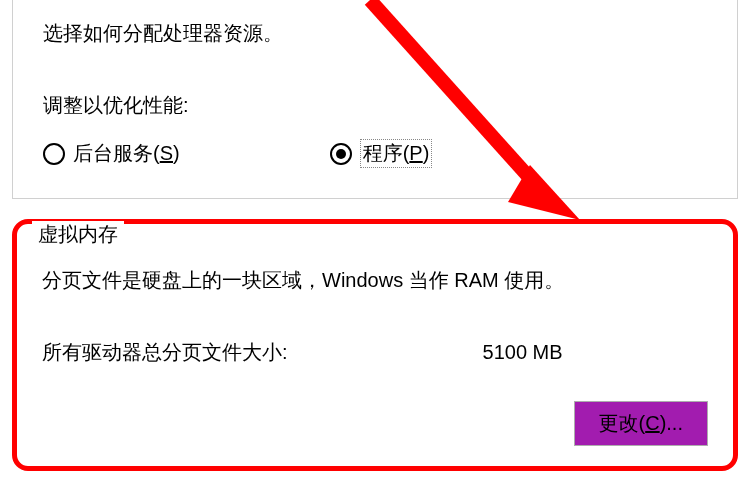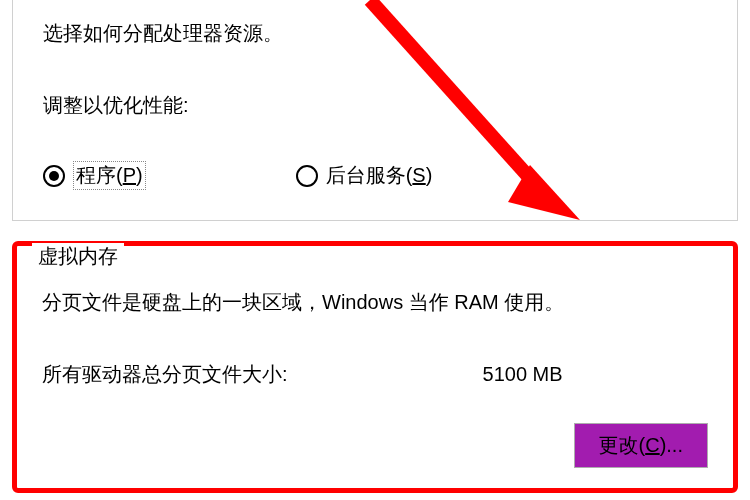--- a/index.html
+++ b/index.html
@@ -23,21 +23,21 @@
       background: #ffffff;
     }
     .description {
       font-size: 20px;
       color: #000;
       margin-bottom: 45px;
     }
     .subtitle {
       font-size: 20px;
       color: #000;
-      margin-bottom: 42px;
+      margin-bottom: 20px;
     }
     .radio-row {
       display: flex;
       align-items: center;
       gap: 150px;
     }
     .radio-option {
       display: flex;
       align-items: center;
       gap: 8px;
@@ -68,21 +68,21 @@
     }
     .radio-label-nobox {
       font-size: 20px;
       color: #000;
     }
     .underline {
       text-decoration: underline;
     }
     .section-virtual {
       border: 5px solid #ff0000;
-      border-radius: 6px;
+      border-radius: 16px;
       margin: 20px 12px 0 12px;
       padding: 18px 25px 20px 25px;
       background: #ffffff;
       position: relative;
     }
     .fieldset-label {
       position: absolute;
       top: -3px;
       left: 15px;
       background: #fff;
@@ -130,26 +130,26 @@
     }
   </style>
 </head>
 <body>
 
 <div class="section-top">
   <div class="description">选择如何分配处理器资源。</div>
   <div class="subtitle">调整以优化性能:</div>
   <div class="radio-row">
     <div class="radio-option">
+      <span class="radio-circle"></span>
+      <span class="radio-label-nobox"><span>后台服务(</span><span class="underline">S</span><span>)</span></span>
+    </div>
+    <div class="radio-option">
       <span class="radio-circle selected"></span>
       <span class="radio-label"><span>程序(</span><span class="underline">P</span><span>)</span></span>
-    </div>
-    <div class="radio-option">
-      <span class="radio-circle"></span>
-      <span class="radio-label-nobox"><span>后台服务(</span><span class="underline">S</span><span>)</span></span>
     </div>
   </div>
 </div>
 
 <div class="section-virtual">
   <div class="fieldset-label">虚拟内存</div>
   <div class="vm-desc">分页文件是硬盘上的一块区域，Windows 当作 RAM 使用。</div>
   <div class="vm-row">
     <div class="vm-label">所有驱动器总分页文件大小:</div>
     <div class="vm-value">5100 MB</div>

